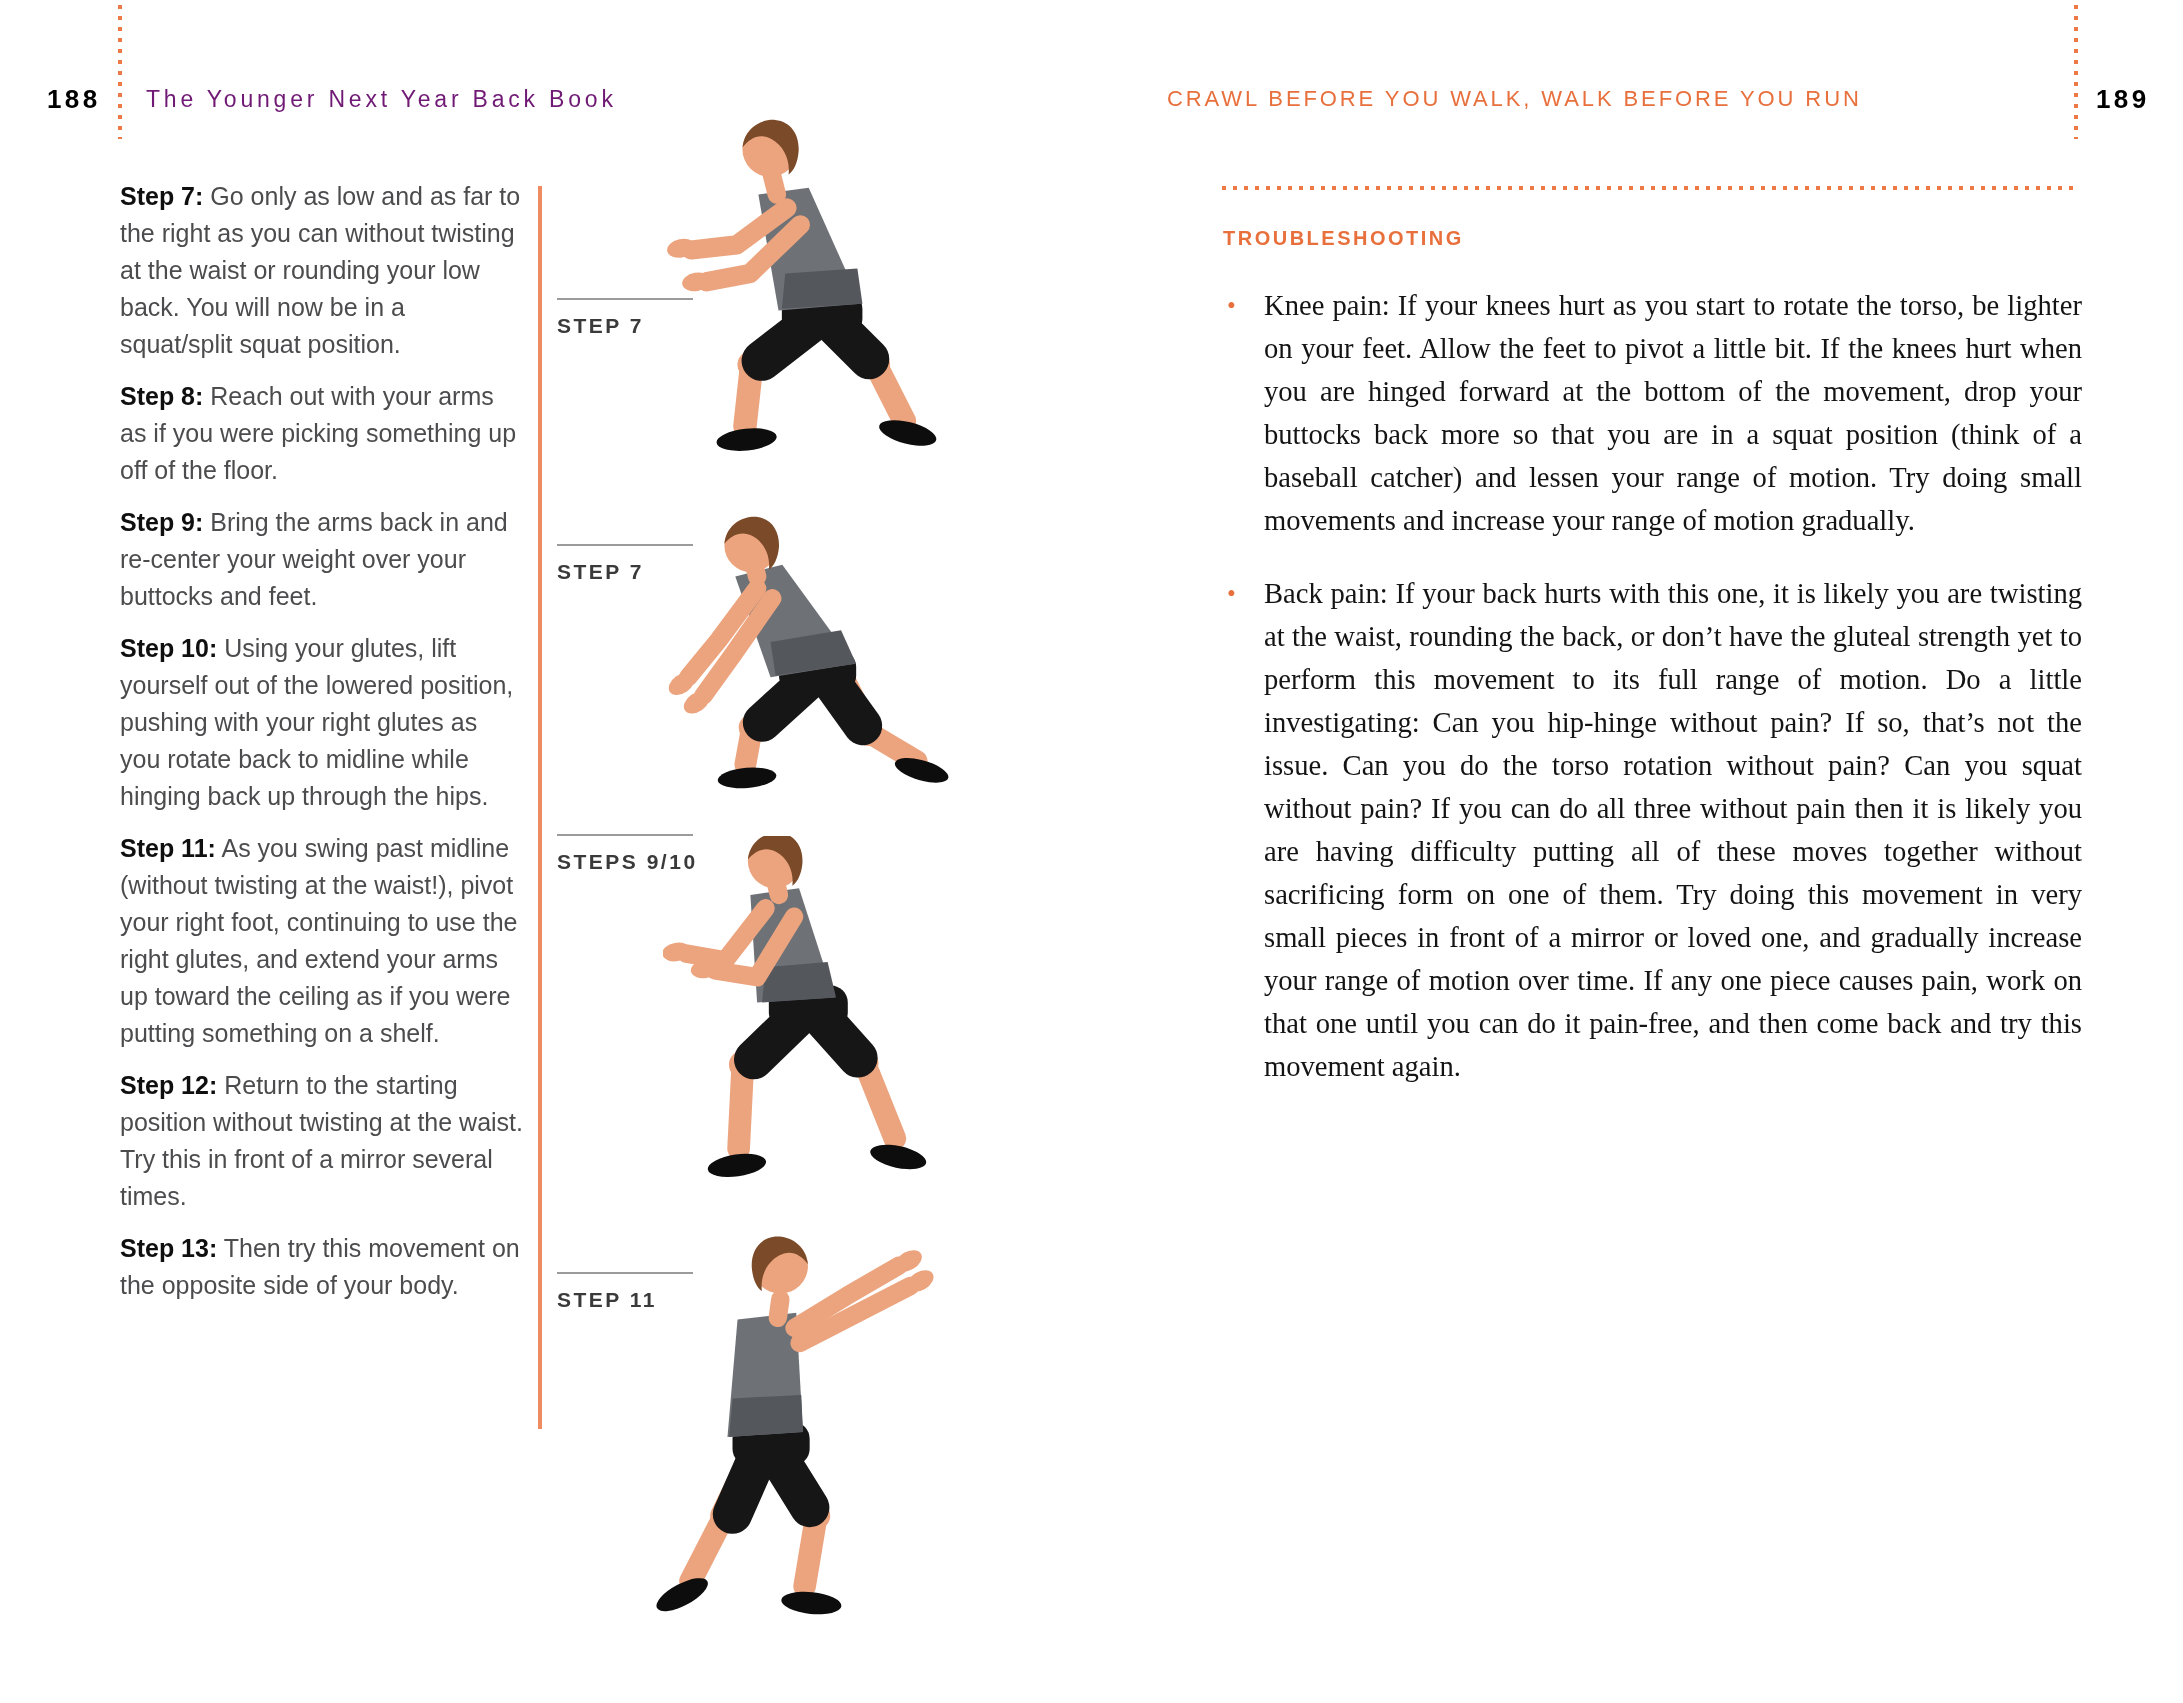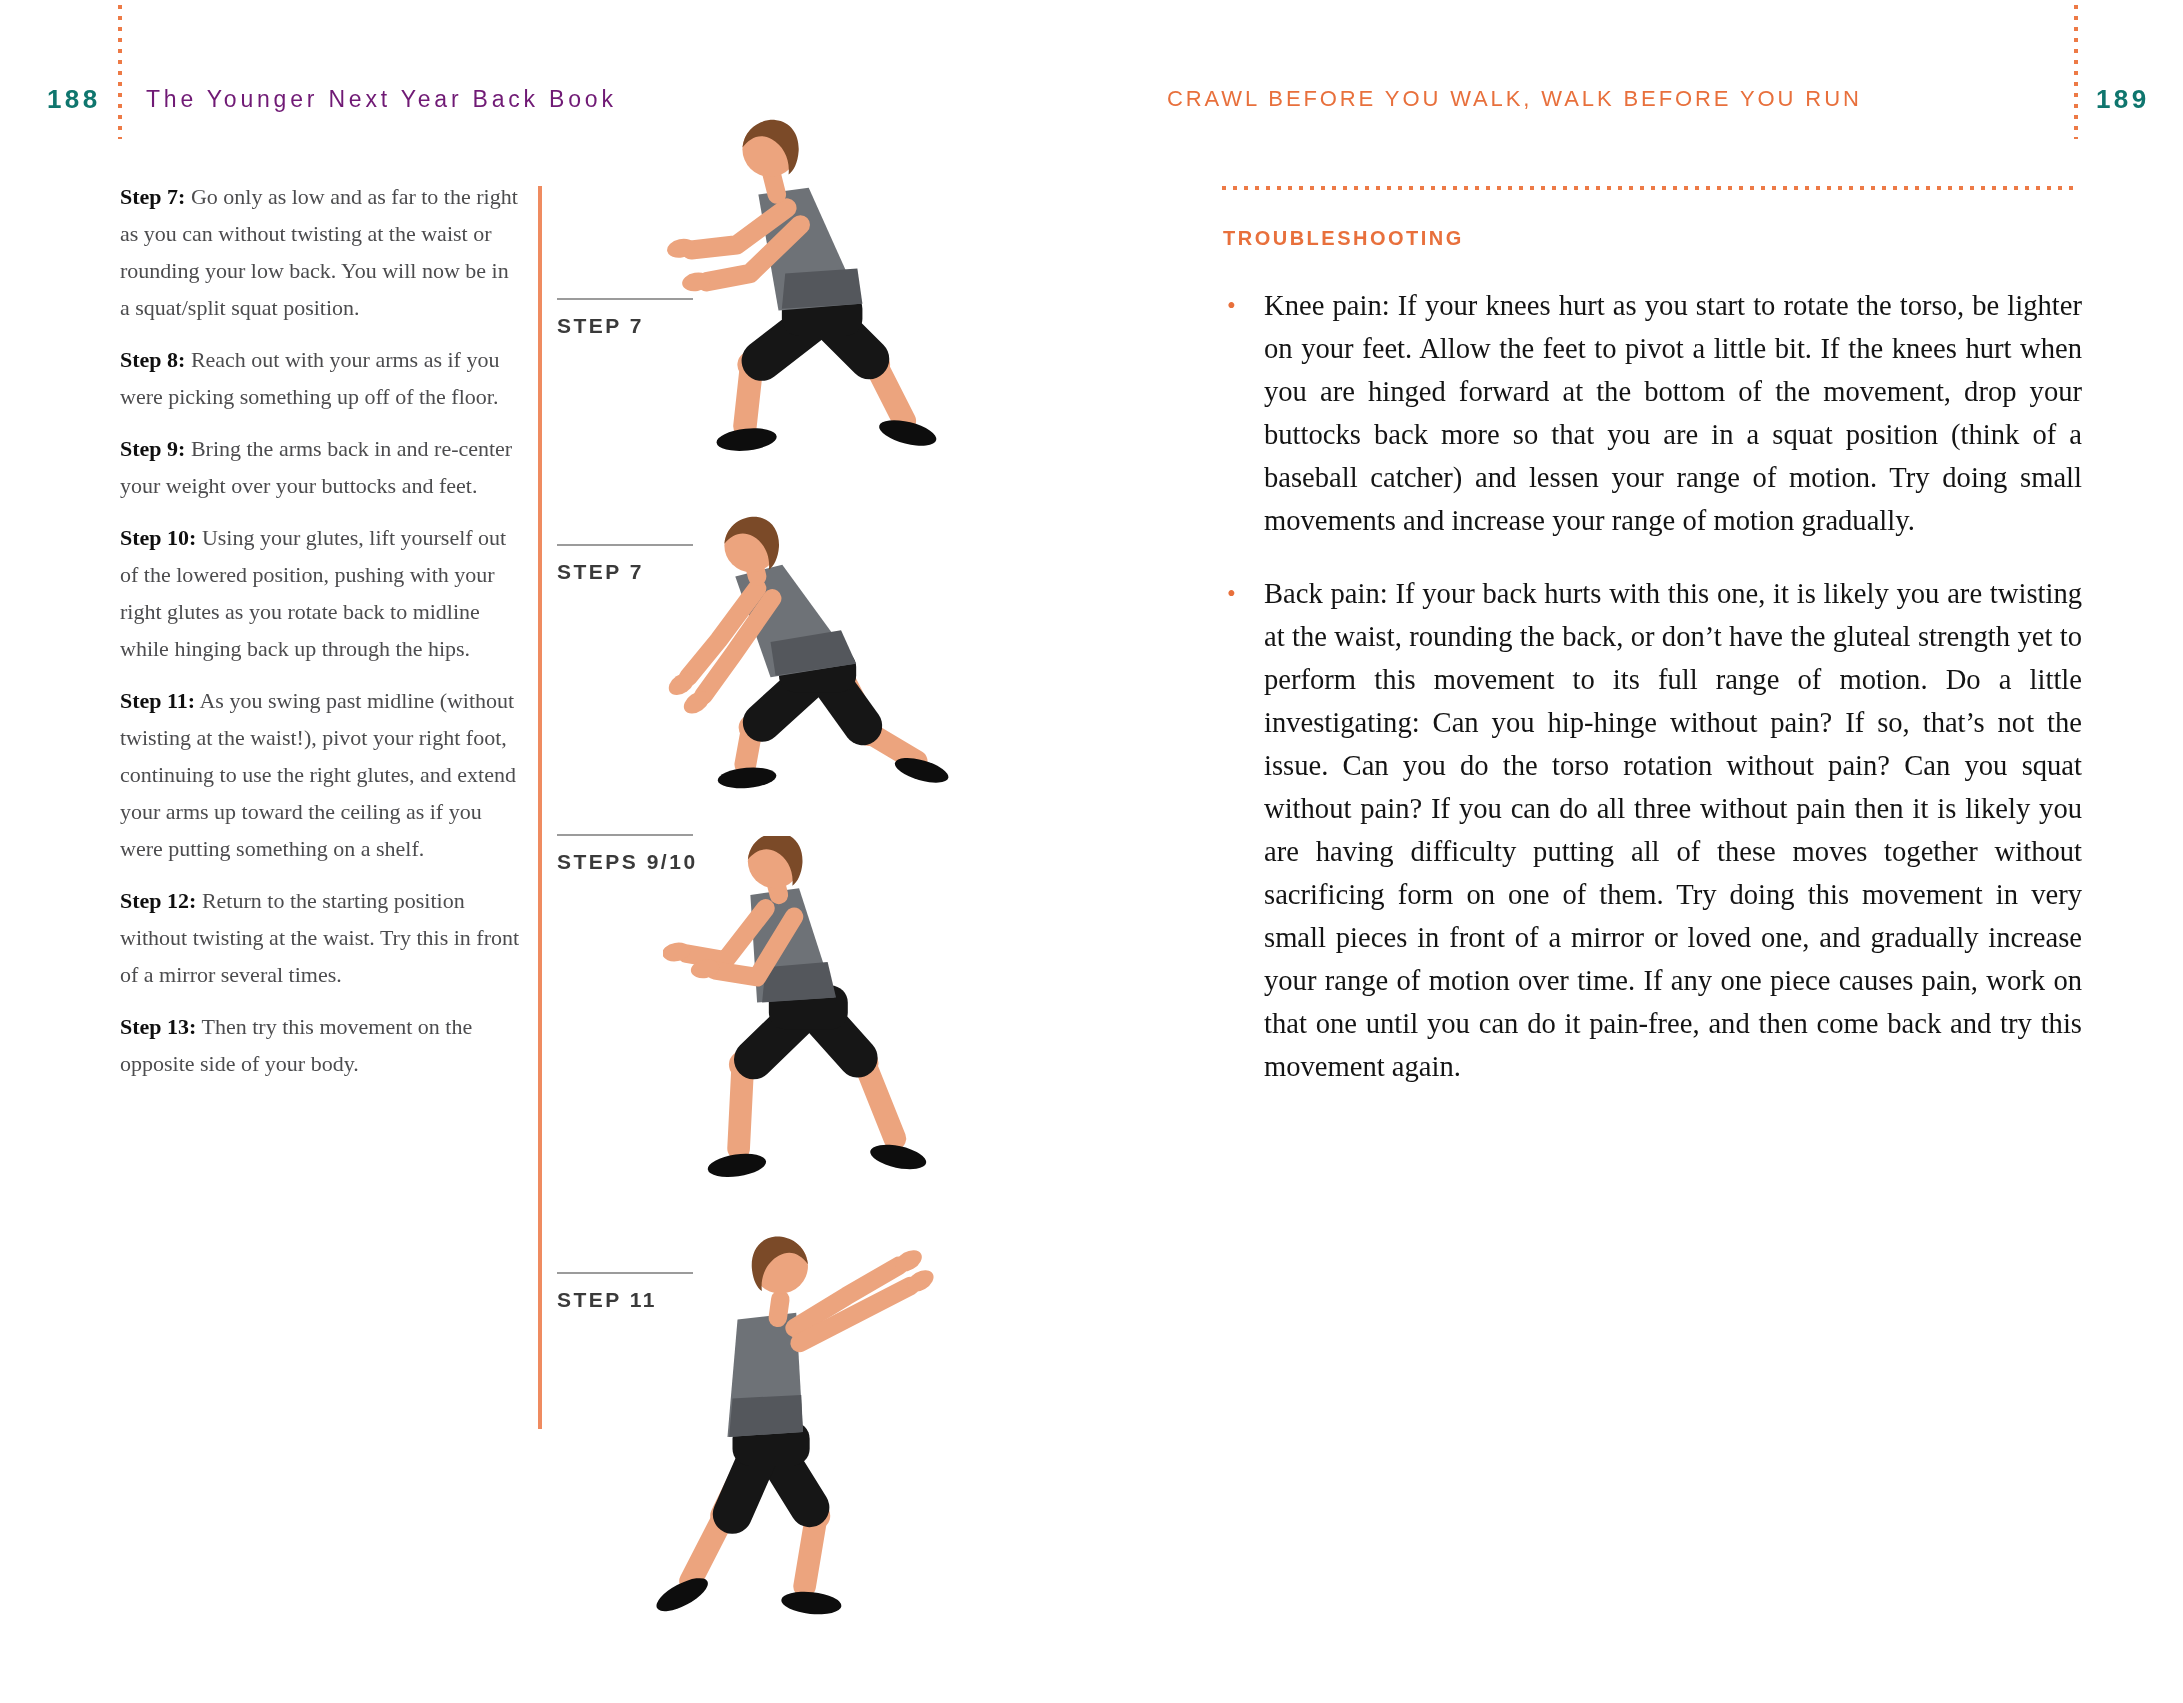--- a/index.html
+++ b/index.html
@@ -1,33 +1,33 @@
 <!DOCTYPE html>
 <html style="font-size:13.4px"><head>
 <meta charset="utf-8">
 <style>
   html,body{margin:0;padding:0;background:#ffffff;}
   #spread{position:relative;width:2183px;height:1704px;background:#ffffff;overflow:hidden;
           font-family:"Liberation Sans",sans-serif;}
 
   
-  .folio{position:absolute;font-weight:bold;font-size:26px;letter-spacing:3.4px;color:#0f766e;}
+  .folio{position:absolute;font-weight:bold;font-size:26px;letter-spacing:3.4px;color:#000000;}
   #folio-left{left:28.6px;top:84px;width:72px;text-align:right;}
   #folio-right{left:2096px;top:84px;}
   .dotted-v{position:absolute;width:4.2px;
             background-image:repeating-linear-gradient(to bottom,#ed7a46 0 4.2px,transparent 4.2px 11px);}
   #dotted-v-left{left:118px;top:5px;height:134px;}
   #dotted-v-right{left:2074px;top:5px;height:134px;}
   #running-title-left{position:absolute;left:146px;top:86px;font-size:23px;letter-spacing:3.8px;color:#701a75;}
   #running-title-right{position:absolute;left:1167px;top:86px;width:883px;
                        font-size:22px;letter-spacing:2.9px;color:#e8703c;}
 
   
   #steps-col{position:absolute;left:120px;top:178px;width:403px;
-             font-size:22px;line-height:37px;color:#4c4c4e;font-family:Liberation Serif, serif;}
+             font-size:25px;line-height:37px;color:#4c4c4e;}
   #steps-col p{margin:0 0 15px 0;}
   #steps-col b{color:#0f0f0f;font-weight:bold;}
 
   
   #orange-rule{position:absolute;left:538px;top:186px;width:4.2px;height:1243px;background:#ef8b60;}
 
   
   .fig-label-line{position:absolute;width:136px;height:1.7px;background:#9b9b9b;}
   .fig-label{position:absolute;font-size:21px;font-weight:bold;letter-spacing:2.5px;color:#3a3a3a;}
 

